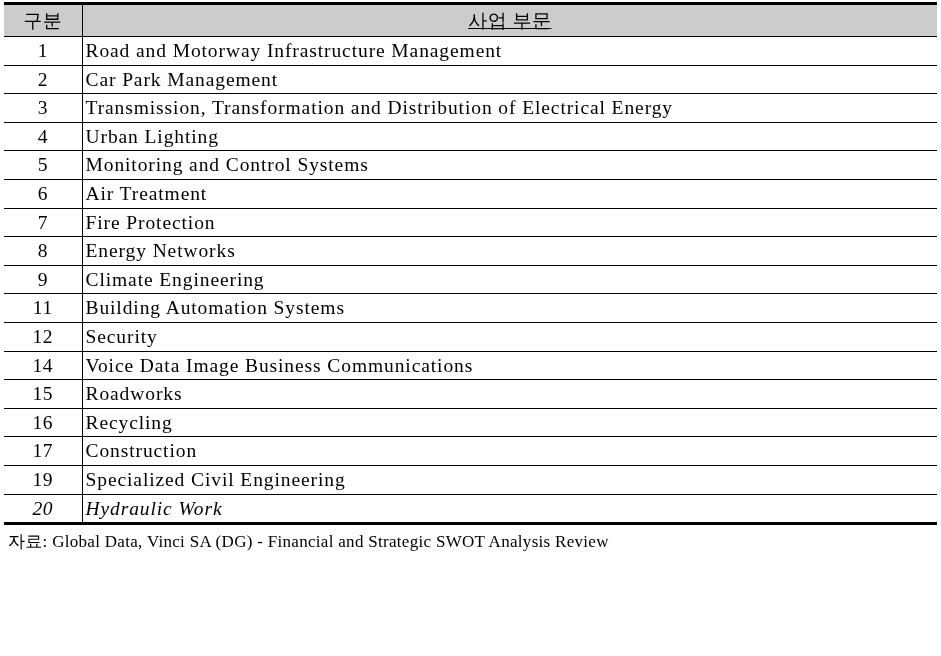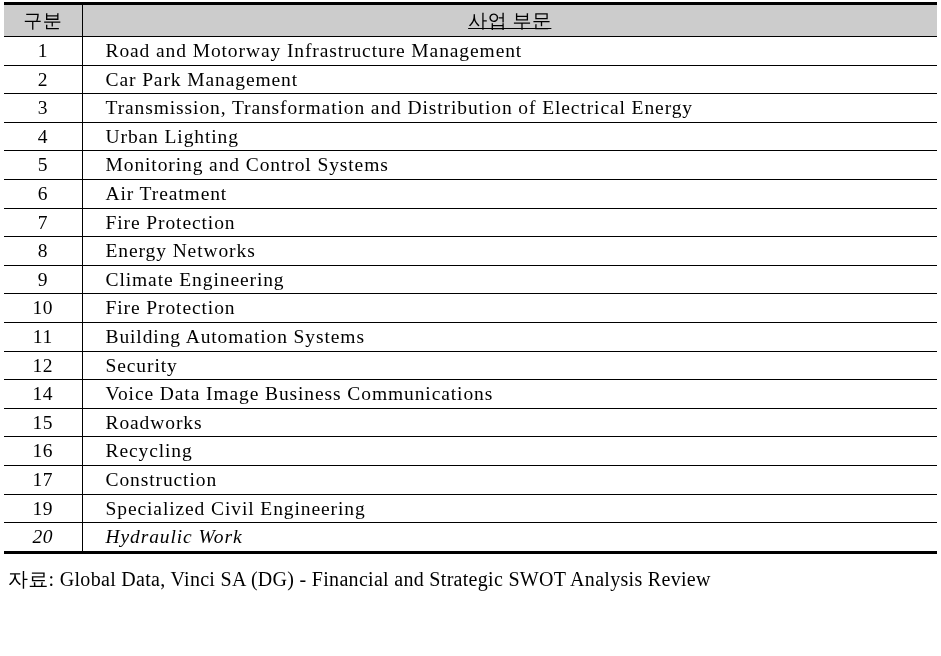--- a/index.html
+++ b/index.html
@@ -68,27 +68,27 @@
     border-bottom: none;
     font-style: italic;
   }
   tbody td.cell-no {
     text-align: center;
     border-right: 1px solid #000000;
     letter-spacing: 0.5px;
   }
   tbody td.cell-label {
     text-align: left;
-    padding-left: 23px;
+    padding-left: 3px;
     letter-spacing: 0.9px;
   }
 
   .source-note {
-    margin: 12px 0 0 4px;
-    font-size: 20px;
+    margin: 4px 0 0 4px;
+    font-size: 17px;
     line-height: 26px;
     letter-spacing: 0.3px;
     white-space: nowrap;
   }
 </style>
 </head>
 <body>
 
 <div class="sheet">
 
@@ -134,24 +134,20 @@
         </tr>
         <tr>
           <td class="cell-no">8</td>
           <td class="cell-label">Energy Networks</td>
         </tr>
         <tr>
           <td class="cell-no">9</td>
           <td class="cell-label">Climate Engineering</td>
         </tr>
         <tr>
-          <td class="cell-no">10</td>
-          <td class="cell-label">Fire Protection</td>
-        </tr>
-        <tr>
           <td class="cell-no">11</td>
           <td class="cell-label">Building Automation Systems</td>
         </tr>
         <tr>
           <td class="cell-no">12</td>
           <td class="cell-label">Security</td>
         </tr>
         <tr>
           <td class="cell-no">14</td>
           <td class="cell-label">Voice Data Image Business Communications</td>

